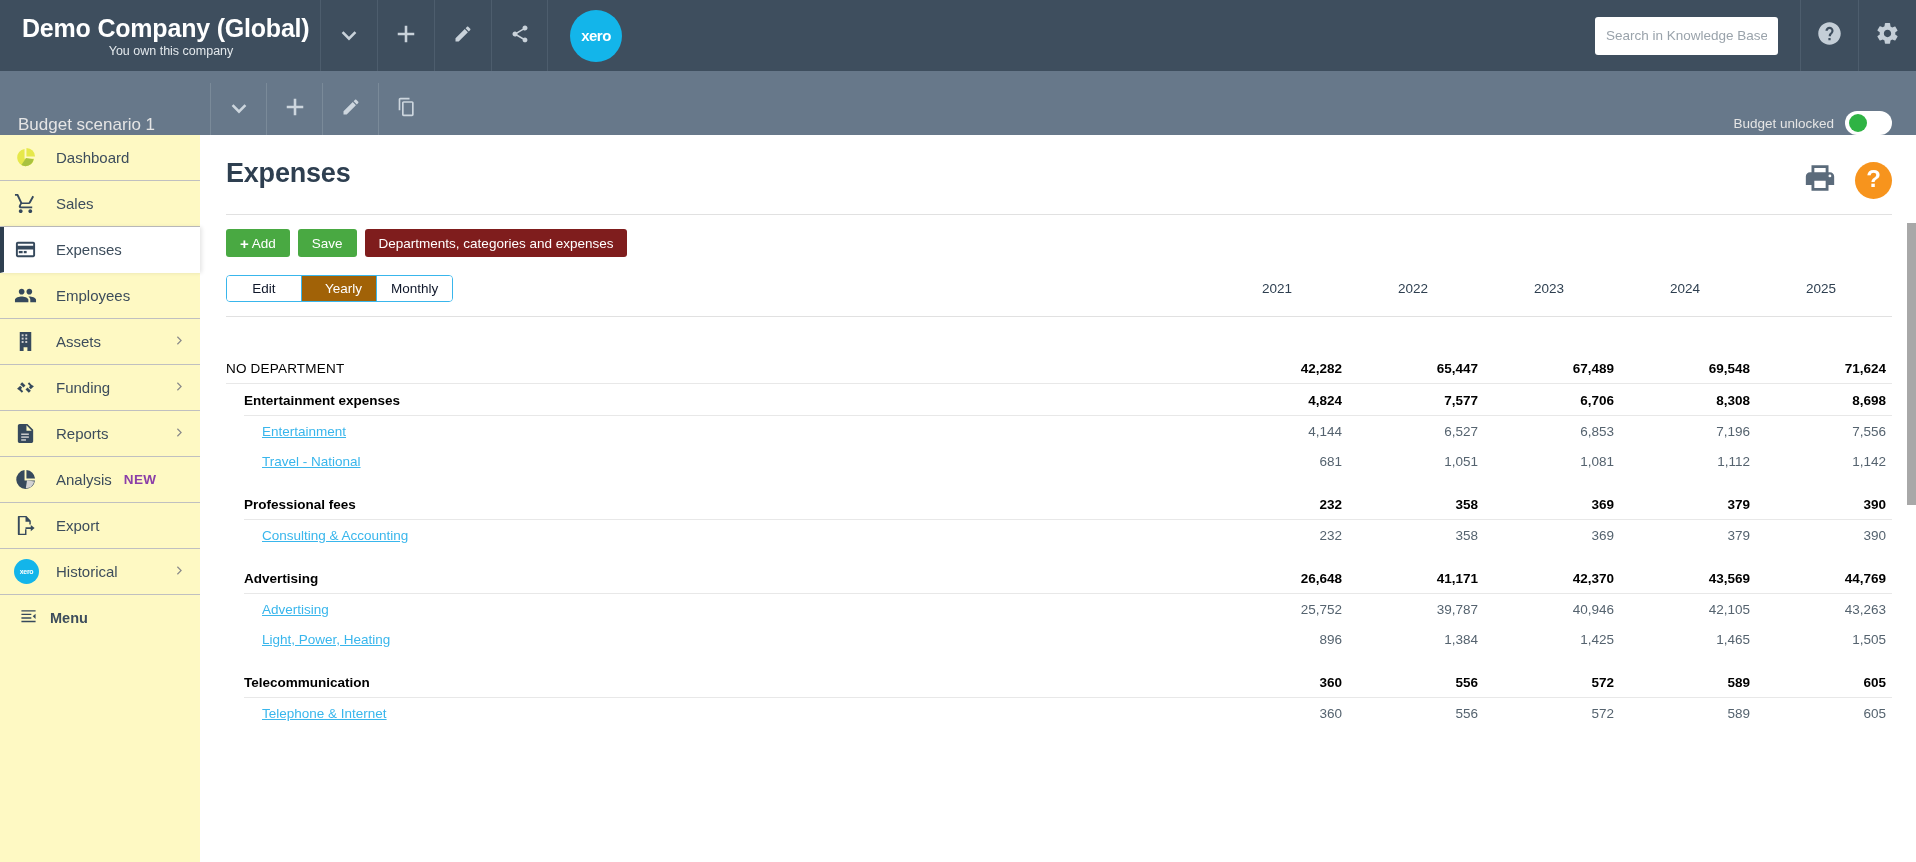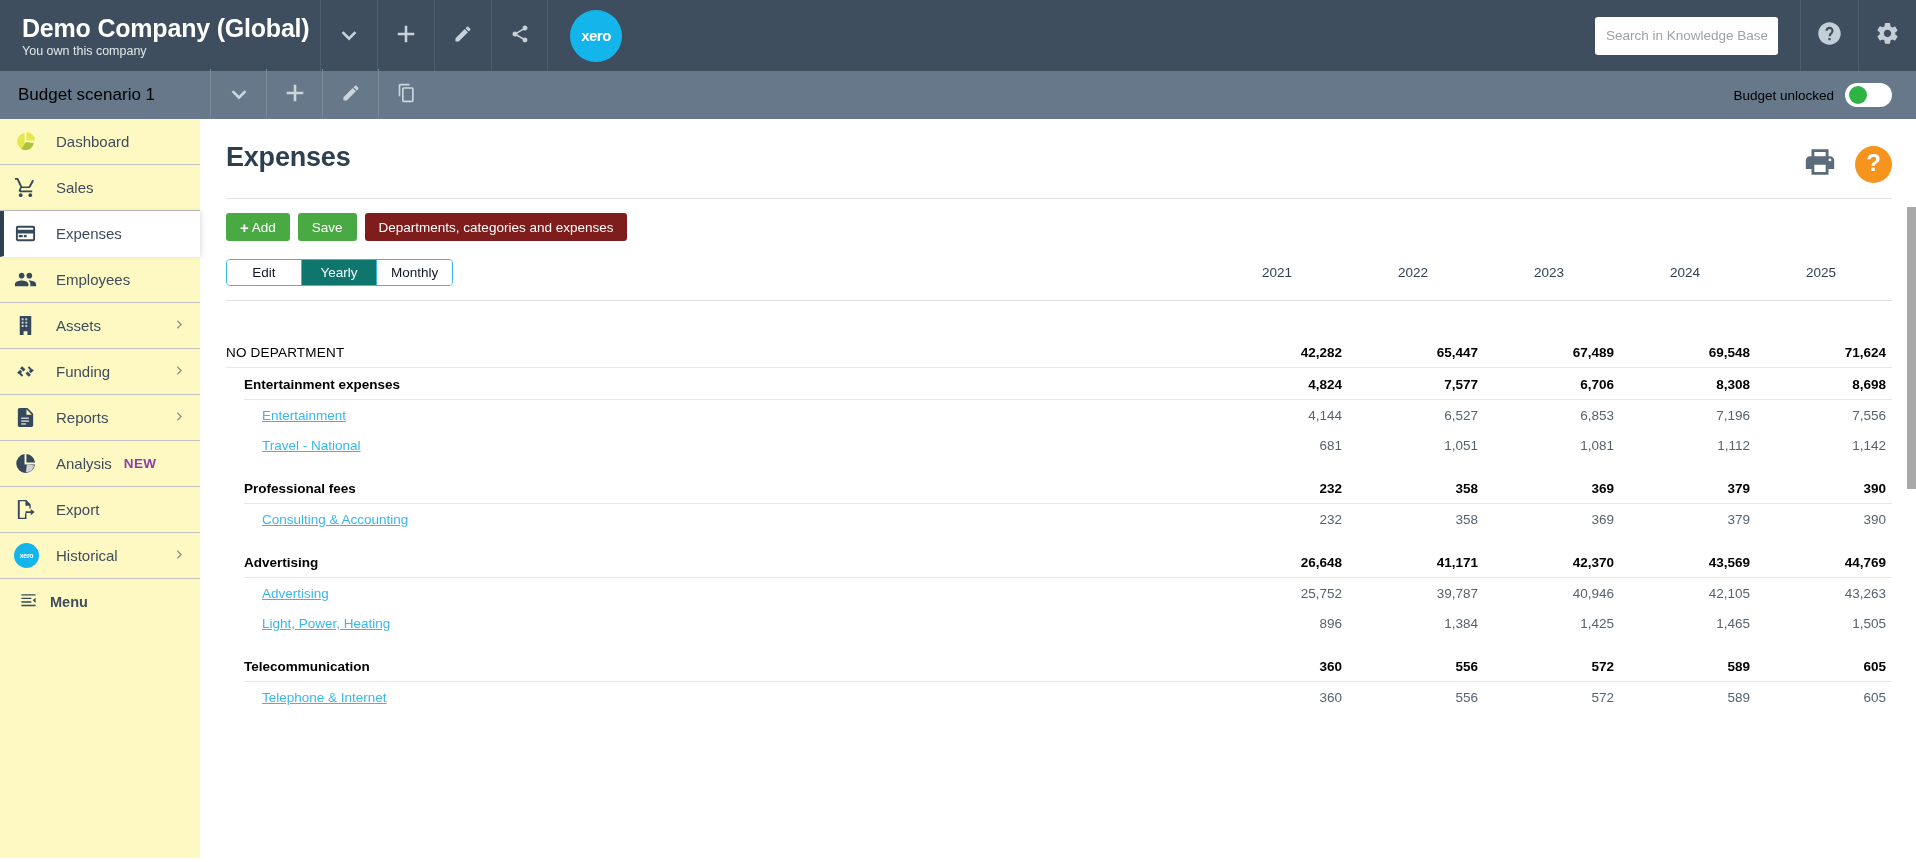--- a/index.html
+++ b/index.html
@@ -30,20 +30,21 @@
     font-weight: bold;
     letter-spacing: -0.2px;
     line-height: 30px;
     white-space: nowrap;
   }
   .company-sub {
     font-size: 12.5px;
     line-height: 16px;
     color: #e3e8ec;
     font-weight: normal;
+    text-align: center;
   }
   .topbar-actions { display: flex; align-items: center; height: 100%; }
   .tb-btn {
     width: 57px; height: 71px;
     display: flex; align-items: center; justify-content: center;
     border-left: 1px solid #4d5d6d;
     cursor: pointer;
   }
   .tb-btn:last-child { border-right: 1px solid #4d5d6d; }
   .tb-btn svg { fill: #c9d2da; }
@@ -76,25 +77,25 @@
   .tb-icon-btn {
     width: 58px; height: 71px;
     display: flex; align-items: center; justify-content: center;
     border-left: 1px solid #4d5d6d;
     cursor: pointer;
   }
   .tb-icon-btn svg { fill: #c4ced7; }
 
   
   .scenariobar {
-    height: 48px;
+    height: 64px;
     background: #67788a;
     display: flex;
-    align-items: center;
-    color: #000000;
+    align-items: flex-end;
+    color: #e5e5e5;
     position: relative;
   }
   .scenario-name {
     width: 210px;
     padding-left: 18px;
     font-size: 17px;
     white-space: nowrap;
   }
   .sc-btn {
     width: 56px; height: 52px;
@@ -260,21 +261,21 @@
     min-width: 75px;
     padding: 0 14px;
     display: flex; align-items: center; justify-content: center;
     font-size: 13.5px;
     color: #0f172a;
     background: #ffffff;
     cursor: pointer;
     border-right: 1px solid #39b6ec;
   }
   .seg:last-child { border-right: none; }
-  .seg.active { background: #0f766e; color: #ffffff; }
+  .seg.active { background: #a16207; color: #ffffff; justify-content: flex-end; }
 
   .year-head {
     margin-left: auto;
     display: flex;
   }
   .year-cell {
     width: 136px;
     text-align: center;
     font-size: 13.5px;
     color: #2e3f50;

